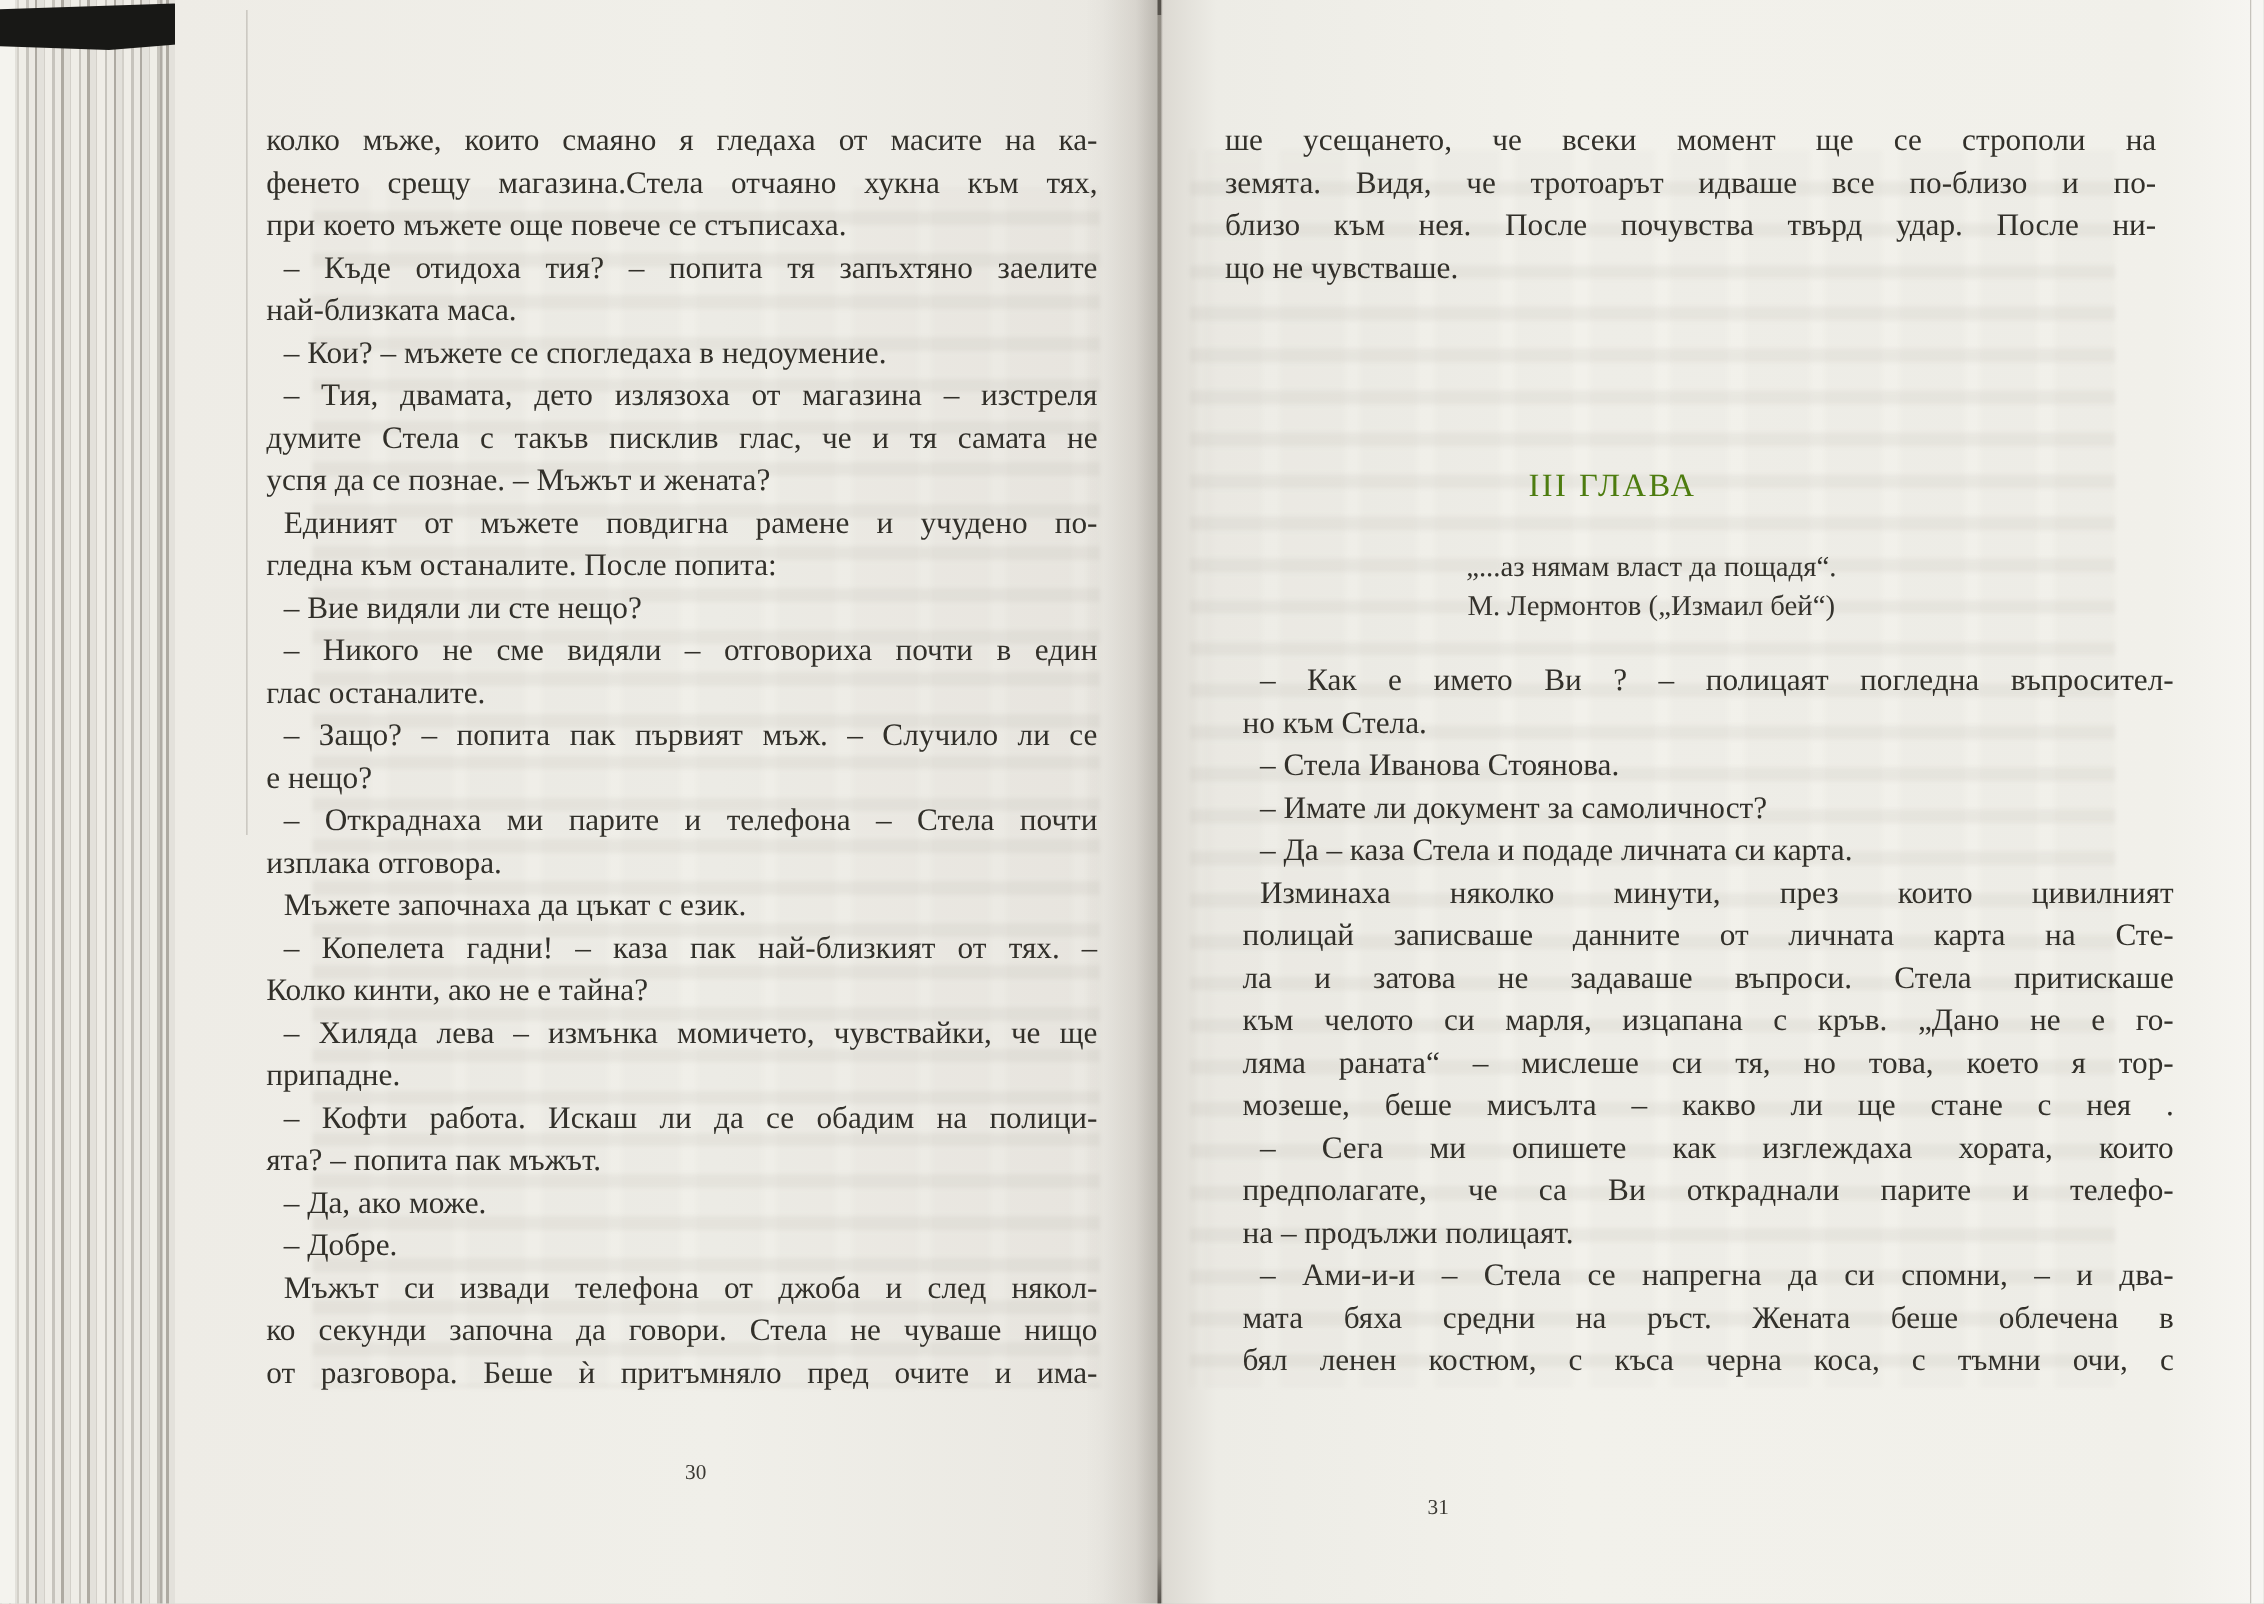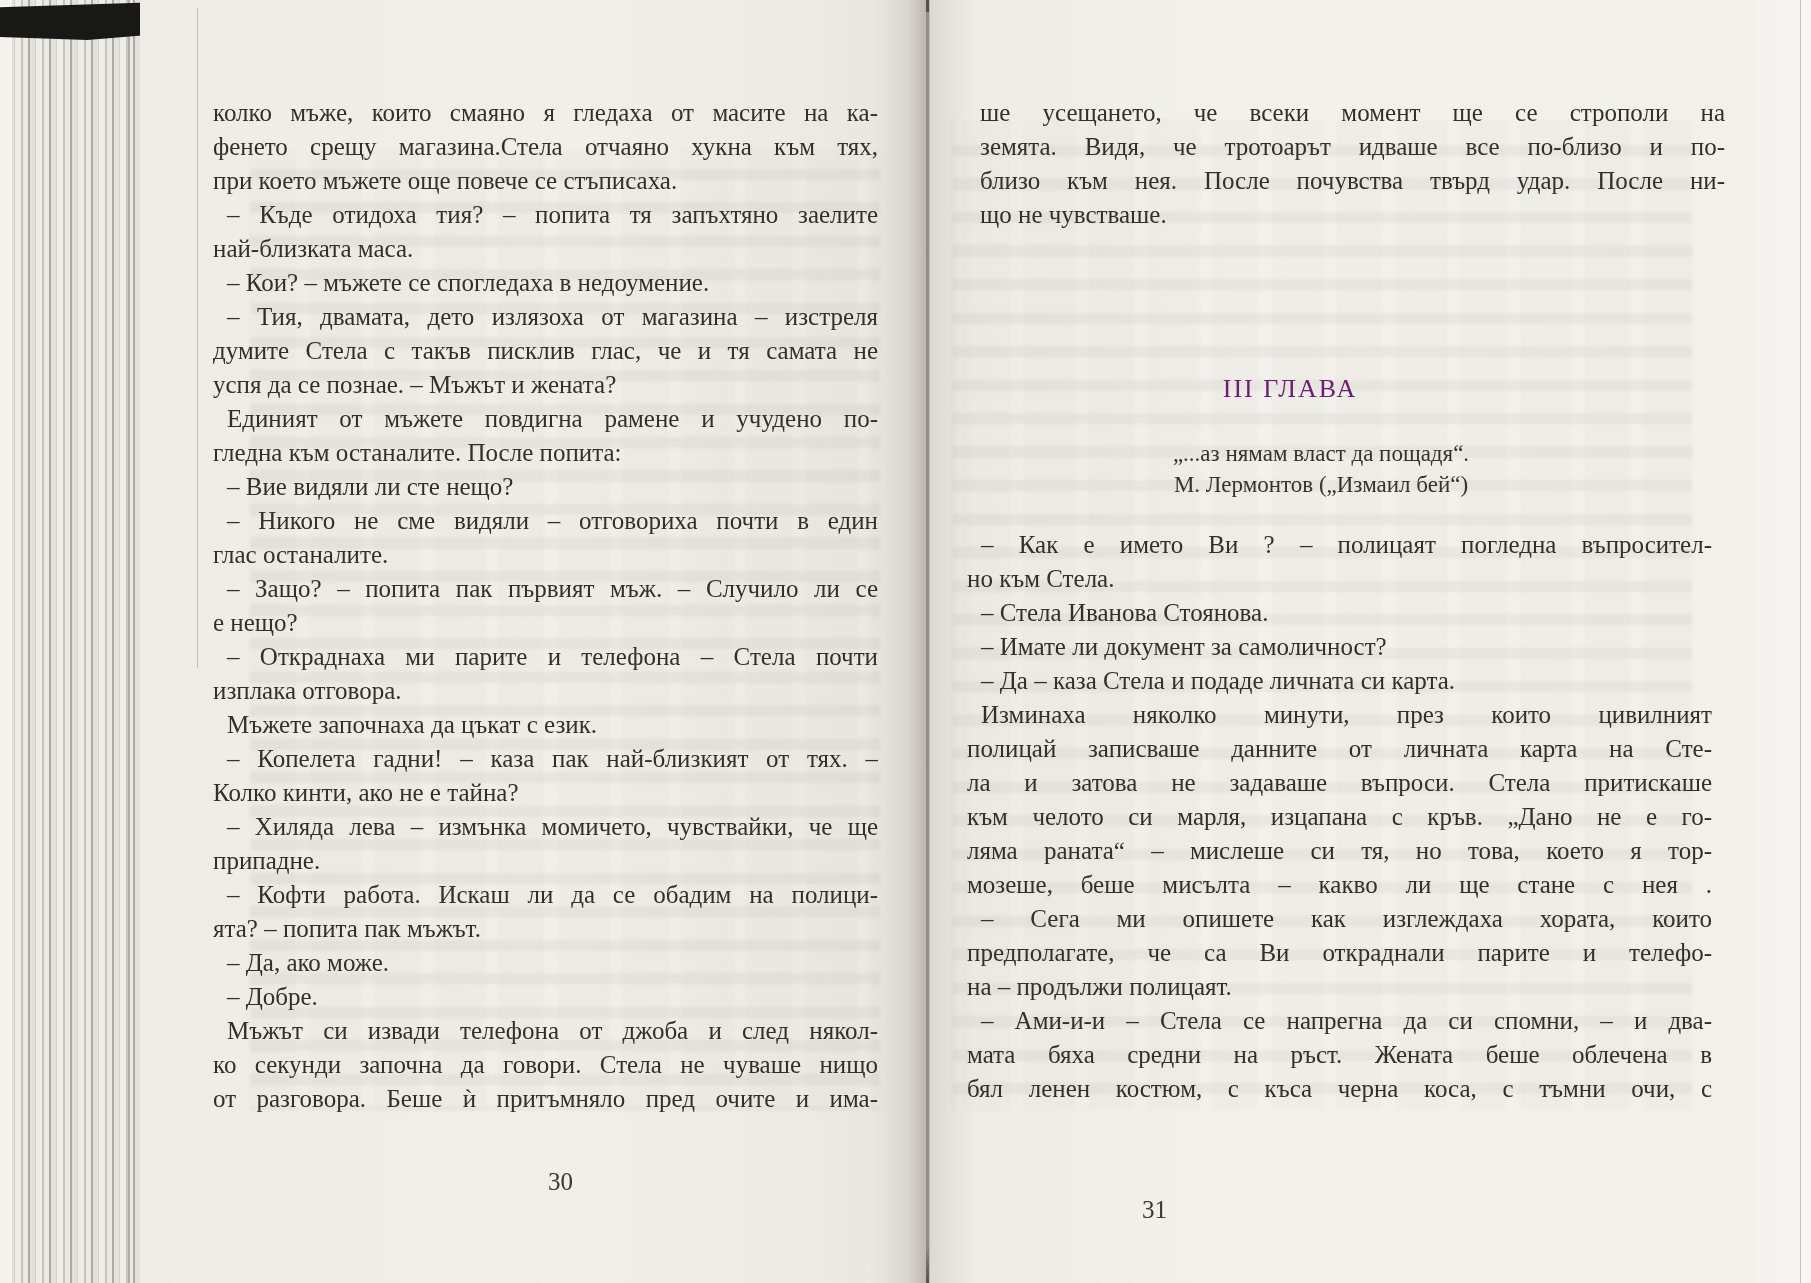--- a/index.html
+++ b/index.html
@@ -53,31 +53,31 @@
         rgba(122,114,99,.06) 60px 112px,rgba(0,0,0,0) 112px 124px),
       repeating-linear-gradient(180deg,rgba(0,0,0,0) 0 19px,rgba(122,114,99,.14) 19px 30px,
         rgba(0,0,0,0) 30px 33.5px);
   }
   .ghost-left{left:250px;top:150px;width:630px;height:960px;}
   .ghost-right{left:952px;top:120px;width:740px;height:990px;background-position:12px 6px;}
   
   .col{position:absolute;}
   .col-left{left:213px;top:96px;width:665px;}
   .col-right-open{left:950px;top:96px;width:745px;margin-left:30px;}
-  .col-right-body{left:967px;top:528px;width:745px;}
+  .col-right-body{left:994px;top:528px;width:745px;}
   .line{height:34px;line-height:34px;font-size:25px;white-space:nowrap;overflow:hidden;}
   .line.j{white-space:normal;text-align:justify;text-align-last:justify;}
   .line.in{padding-left:14px;}
   .chapter{
     position:absolute;left:950px;top:372px;width:680px;height:34px;line-height:34px;
-    text-align:center;font-size:26px;letter-spacing:2px;color:#701a75;
+    text-align:center;font-size:26px;letter-spacing:2px;color:#4d7c0f;
   }
   .epigraph{position:absolute;left:950px;top:438px;width:742px;text-align:center;
     font-size:23px;line-height:31px;color:#35332d;}
-  .pagenum{position:absolute;font-size:25px;color:#3a3832;}
+  .pagenum{position:absolute;font-size:17px;color:#3a3832;}
   .pn-left{left:548px;top:1168px;}
   .pn-right{left:1142px;top:1196px;}
 </style>
 </head>
 <body>
 
 <div class="canvas">
 
   <div class="edges"></div>
   <div class="edge-strong-line"></div>

